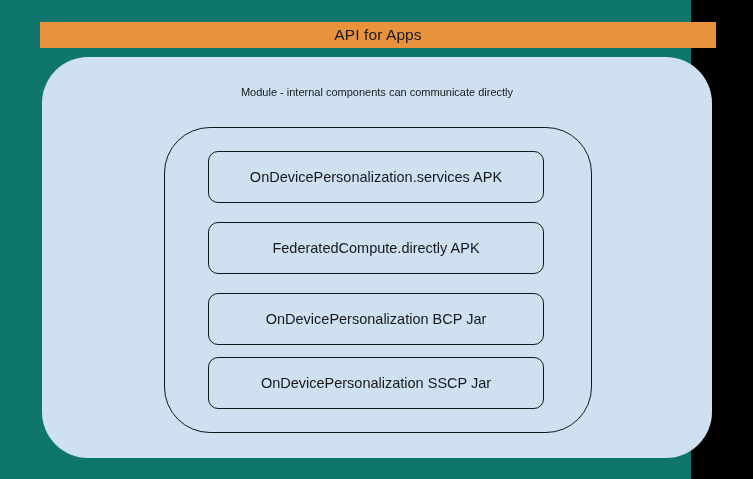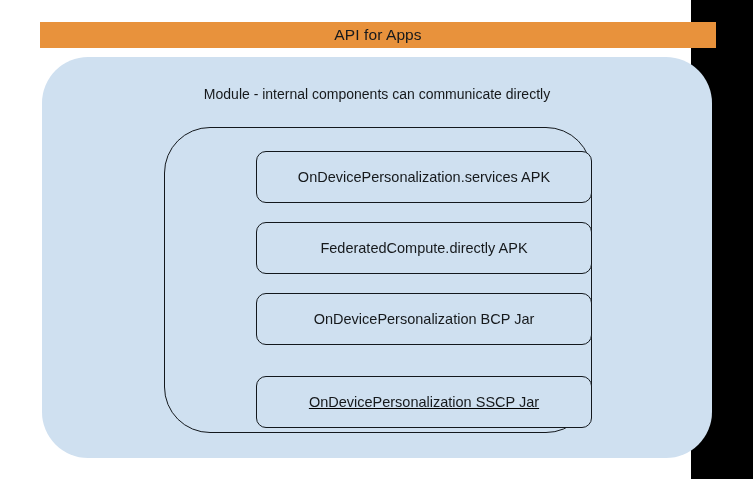--- a/index.html
+++ b/index.html
@@ -10,21 +10,21 @@
   body {
     width: 753px;
     height: 479px;
     overflow: hidden;
     font-family: "Liberation Sans", sans-serif;
   }
   #canvas {
     position: relative;
     width: 691px;
     height: 479px;
-    background: #ffffff;
+    background: #0f766e;
   }
 
   
   .api-banner {
     position: absolute;
     left: 40px;
     top: 22px;
     width: 676px;
     height: 26px;
     background: #E8923C;
@@ -48,21 +48,21 @@
     height: 401px;
     background: #CFE0F0;
     border-radius: 46px;
   }
   .module-title {
     position: absolute;
     left: 0;
     top: 30px;
     width: 670px;
     text-align: center;
-    font-size: 14px;
+    font-size: 11px;
     color: #16191c;
     line-height: 1;
   }
 
   
   .inner-group {
     position: absolute;
     left: 122px;   
     top: 70px;     
     width: 428px;
@@ -79,26 +79,25 @@
     left: 166px;   
     width: 336px;
     height: 52px;
     box-sizing: border-box;
     background: #CFE0F0;
     border: 1.4px solid #13181d;
     border-radius: 10px;
     display: flex;
     align-items: center;
     justify-content: center;
-    margin-left: 48px;
   }
   .component-box.b0 { top: 94px;  }  
   .component-box.b1 { top: 165px; }  
   .component-box.b2 { top: 236px; align-items: center; }  
-  .component-box.b3 { top: 319px; text-decoration: underline; }  
+  .component-box.b3 { top: 300px; }  
 
   .component-label {
     font-size: 14.5px;
     color: #16191c;
     line-height: 1;
     white-space: nowrap;
   }
 </style>
 </head>
 <body>

